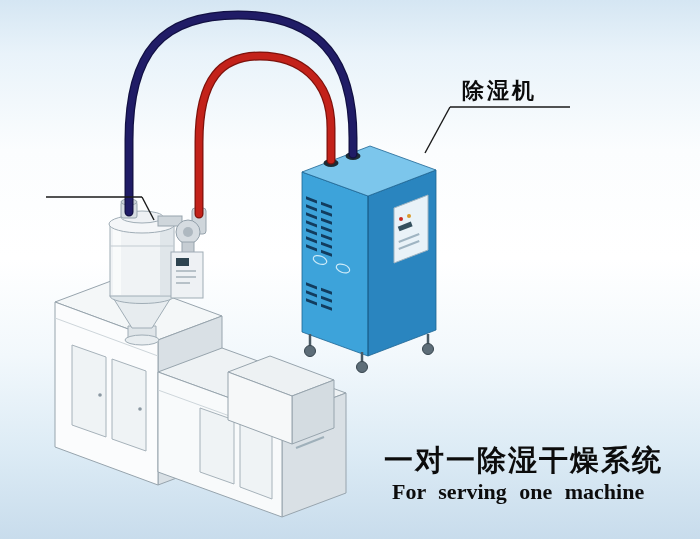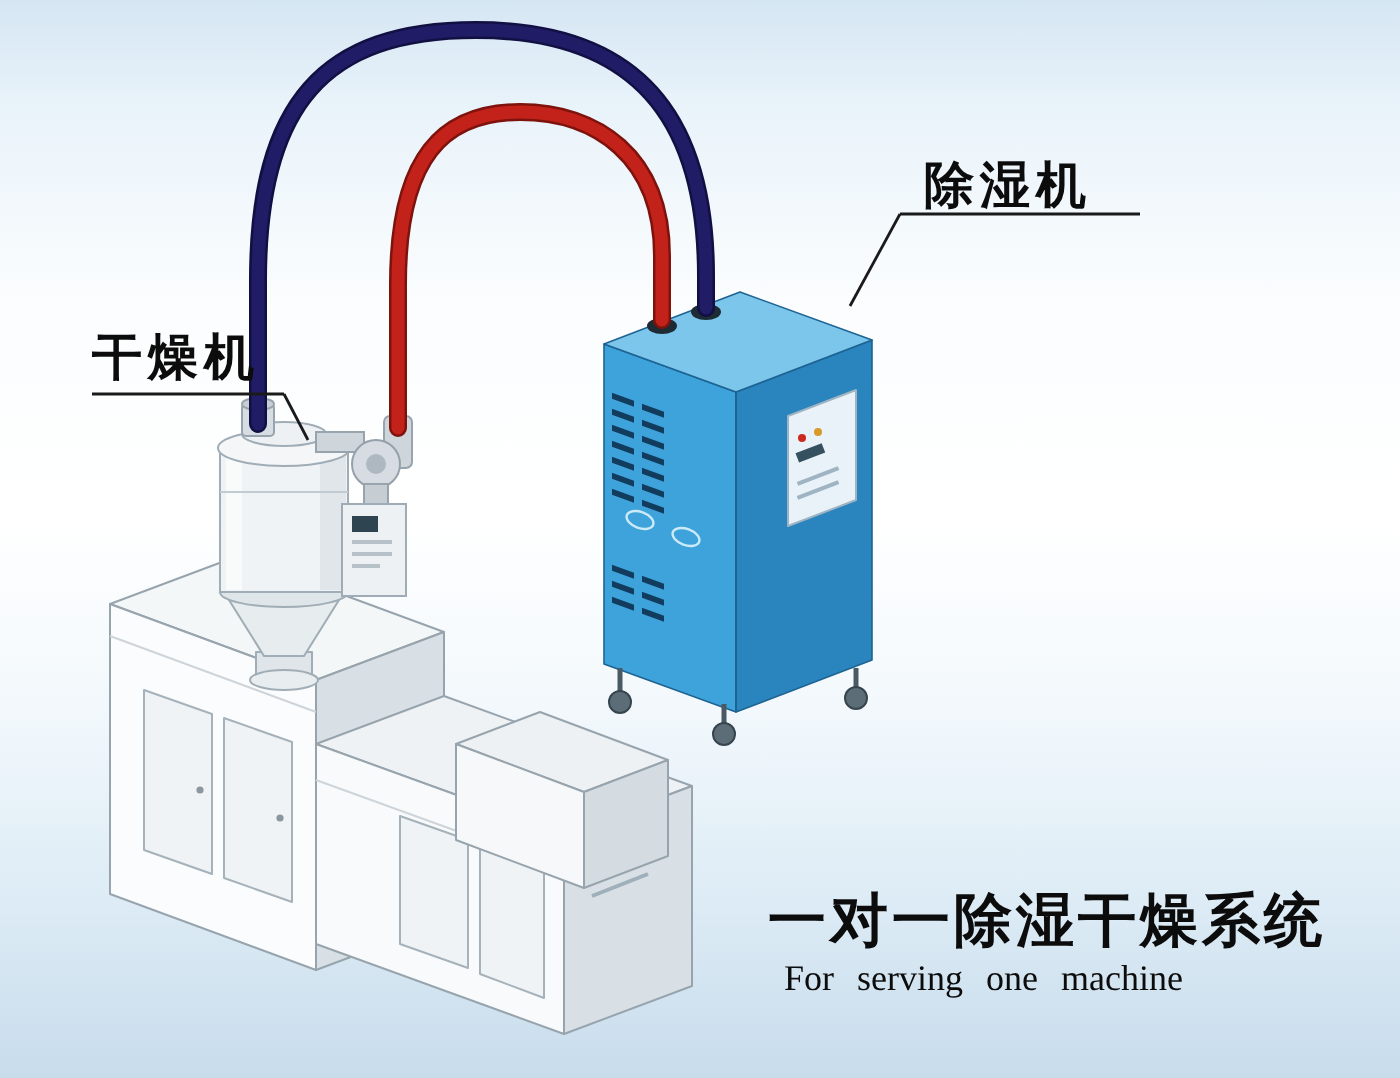--- a/index.html
+++ b/index.html
@@ -3,24 +3,24 @@
 <meta charset="utf-8">
 <style>
   html,body{margin:0;padding:0;background:#ffffff;}
   .stage{
     position:relative;width:700px;height:539px;overflow:hidden;
     background:linear-gradient(180deg,#d5e6f3 0%,#e9f3fa 10%,#fbfdfe 28%,#ffffff 48%,#f2f8fc 66%,#dcebf5 84%,#c8dcec 100%);
     font-family:"Liberation Sans","DejaVu Sans",sans-serif;
   }
   .stage svg{position:absolute;left:0;top:0;}
   .lbl{position:absolute;color:#0c0c0c;font-weight:700;white-space:nowrap;}
-  .lbl-zh{font-size:25px;letter-spacing:3px;}
+  .lbl-zh{font-size:22px;letter-spacing:3px;}
   .lbl-en{font-size:20px;letter-spacing:0.5px;}
   .cap-zh{font-size:29px;letter-spacing:2px;}
-  .cap-en{font-size:18px;font-family:"Liberation Serif","DejaVu Serif",serif;word-spacing:7px;font-weight:400;}
+  .cap-en{font-size:22px;font-family:"Liberation Serif","DejaVu Serif",serif;word-spacing:7px;font-weight:700;}
 </style>
 </head>
 <body>
 
 <div class="stage">
 
 <svg width="700" height="539" viewBox="0 0 700 539">
 
   <g stroke-linejoin="round">
 
@@ -140,20 +140,19 @@
   </g>
 
   <g stroke-width="1.4" stroke="#1a1a1a">
     <line x1="46" y1="197" x2="142" y2="197"></line>
     <line x1="142" y1="197" x2="154" y2="220"></line>
     <line x1="450" y1="107" x2="570" y2="107"></line>
     <line x1="450" y1="107" x2="425" y2="153"></line>
   </g>
 </svg>
 
-<div class="lbl lbl-zh" style="left:46px;top:162px;">干燥机</div>
 
 <div class="lbl lbl-zh" style="left:462px;top:76px;">除湿机</div>
 
 <div class="lbl cap-zh" style="left:384px;top:441px;">一对一除湿干燥系统</div>
 <div class="lbl cap-en" style="left:392px;top:479px;">For serving one machine</div>
 
 </div>
 
 </body></html>

